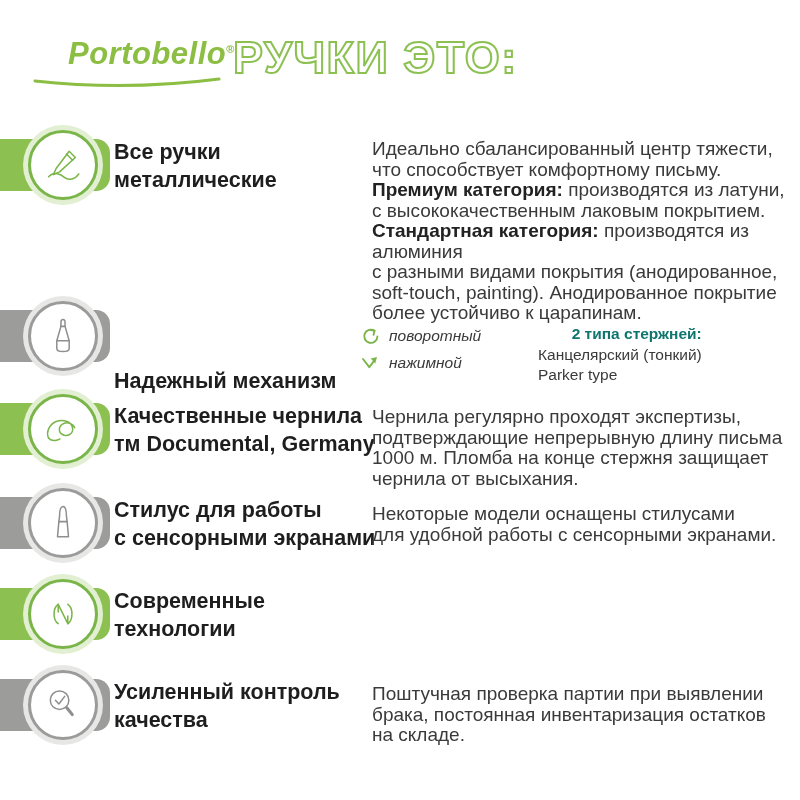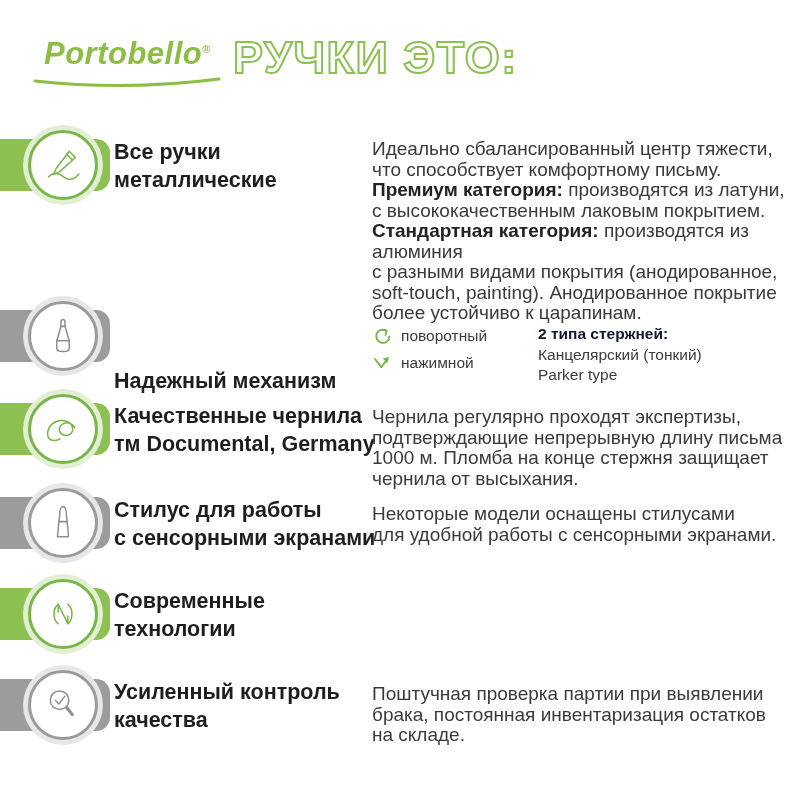--- a/index.html
+++ b/index.html
@@ -6,21 +6,21 @@
   html,body { background:#fff; }
   body {
     width:800px; height:800px;
     font-family:"Liberation Sans","DejaVu Sans",sans-serif;
     position:relative; overflow:hidden;
   }
   .page { position:relative; width:800px; height:800px; background:#fff; }
 
   
   .logo {
-    position:absolute; left:44px; top:36px;
+    position:absolute; left:68px; top:36px;
     font-size:31px; font-weight:bold; font-style:italic;
     color:#8bbe43; letter-spacing:.5px; white-space:nowrap;
   }
   .logo .reg { font-size:11px; font-style:normal; vertical-align:super; }
   .logo-swoosh { position:absolute; left:32px; top:76px; }
   .main-title-svg { position:absolute; left:231px; top:26px; }
 
   
   .feature { position:absolute; left:0; width:744px; height:80px; }
   .tab { position:absolute; left:0; top:14px; width:110px; height:52px; border-radius:0 14px 14px 0; }
@@ -42,24 +42,24 @@
   }
   .feature-title.one-line { top:24px;margin-top:47px; }
 
   .feature-body {
     position:absolute; left:372px; width:424px;
     font-size:19px; line-height:20.5px; color:#3a3a3a;
     white-space:pre-line;
   }
   .feature-body .b { font-weight:bold; color:#222; }
 
-  .mech { position:absolute; left:372px; display:flex; flex-direction:column; gap:7px; }
+  .mech { position:absolute; left:360px; display:flex; flex-direction:column; gap:7px;font-style:italic; }
   .mech-row { display:flex; align-items:center; gap:9px; font-size:15.5px; color:#3a3a3a; }
   .types { position:absolute; left:538px; font-size:15.5px; line-height:20.5px; color:#3a3a3a; }
-  .types-title { font-weight:bold; color:#0f172a; }
+  .types-title { font-weight:bold; color:#0f766e;text-align:right; }
   .types-list { white-space:pre-line; }
 
   svg { display:block; }
   .st-green { stroke:#79b548; }
   .st-gray  { stroke:#8f8f8f; }
   .icon-path { fill:none; stroke-width:2.2; stroke-linecap:round; stroke-linejoin:round; }
   .icon-thick { fill:none; stroke-width:4.6; stroke-linecap:round; }
   .mini-path { fill:none; stroke:#79b548; stroke-width:1.9; stroke-linecap:round; stroke-linejoin:round; }
   .mini-fill { fill:#79b548; stroke:none; }
 </style>

